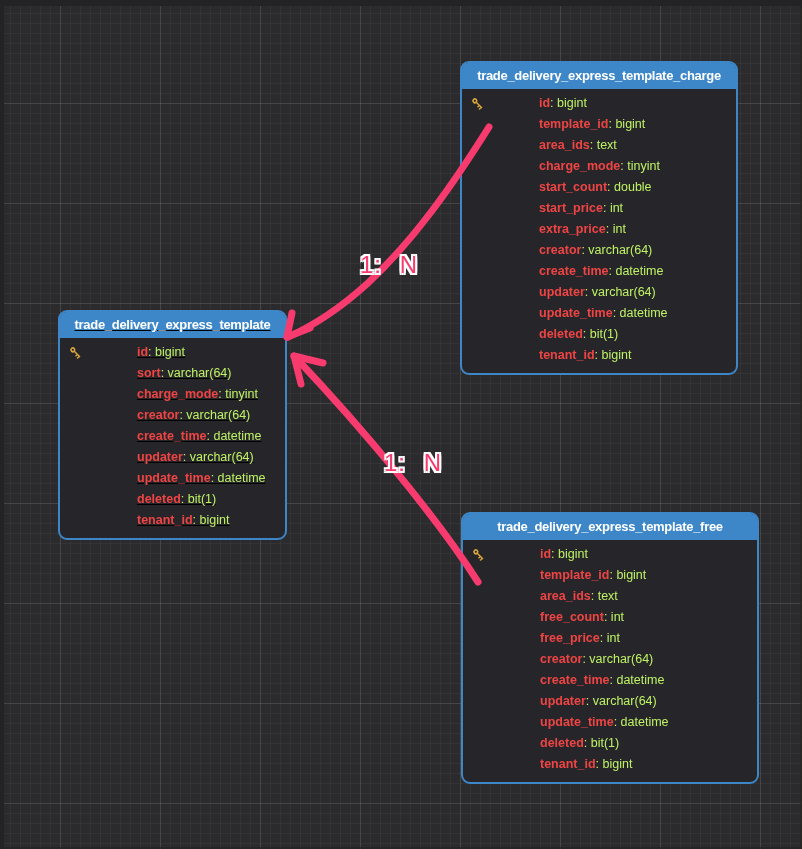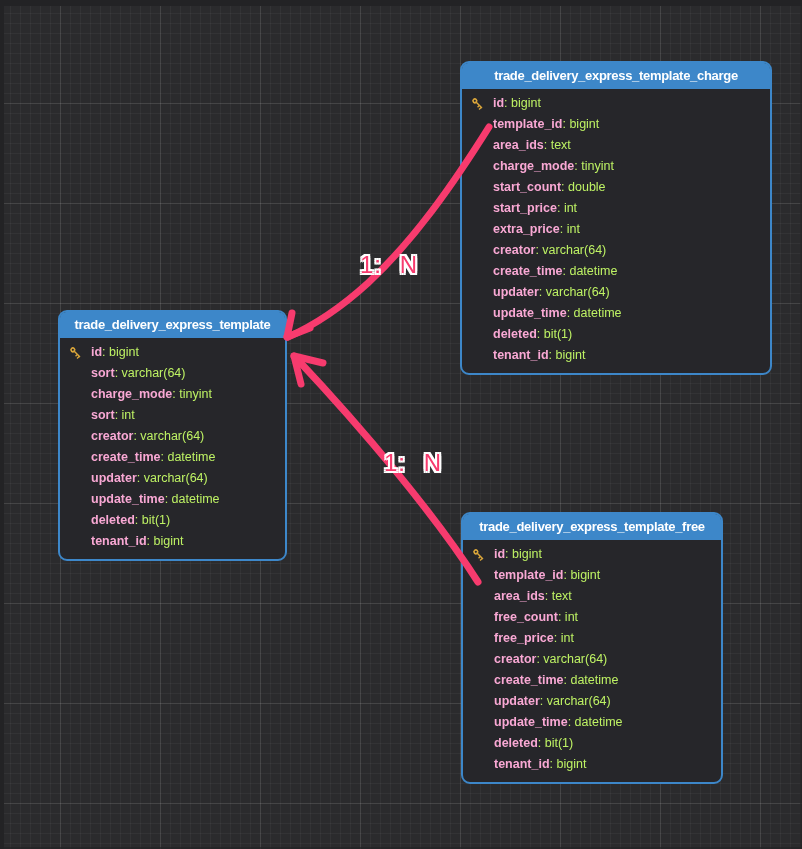--- a/index.html
+++ b/index.html
@@ -18,33 +18,33 @@
   .edge-top{position:absolute;top:0;left:0;width:802px;height:6px;background:#232325;z-index:1;}
   .edge-left{position:absolute;top:0;left:0;width:4px;height:849px;background:#232325;z-index:1;}
   .edge-right{position:absolute;top:0;right:0;width:2px;height:849px;background:#232325;opacity:.7;z-index:1;}
   .edge-bottom{position:absolute;bottom:0;left:0;width:802px;height:2px;background:#232325;opacity:.7;z-index:1;}
 
   .etable{
     position:absolute;box-sizing:border-box;
     background:#26262a;border:2px solid #3d87c9;border-radius:9px;
     z-index:2;
   }
-  .t-template{left:58px;top:310px;width:229px;}
-  .t-charge{left:460px;top:61px;width:312px;}
-  .t-free{left:461px;top:512px;width:262px;}
+  .t-template{left:58px;top:310px;width:229px;text-decoration:underline;}
+  .t-charge{left:460px;top:61px;width:278px;}
+  .t-free{left:461px;top:512px;width:298px;}
   .etable-header{
     background:#3d87c9;color:#ffffff;font-weight:bold;font-size:13px;
     letter-spacing:-0.3px;text-align:center;white-space:nowrap;
     padding:5px 6px 6px;border-radius:6px 6px 0 0;
   }
   .etable-body{padding:4px 0 7px;}
   .frow{position:relative;height:21px;line-height:21px;padding-left:31px;font-size:12.5px;white-space:nowrap;}
   .keywrap{position:absolute;left:8px;top:3px;width:15px;height:15px;}
   .keywrap svg{width:15px;height:15px;transform:rotate(45deg);}
-  .fname{color:#f9a8d4;font-weight:bold;}
+  .fname{color:#ef4444;font-weight:bold;margin-left:46px;}
   .ftype{color:#bef264;}
 
   .arrows{position:absolute;left:0;top:0;z-index:3;pointer-events:none;}
   .ink{fill:none;stroke:#f73b6e;stroke-width:7;stroke-linecap:round;stroke-linejoin:round;}
 
   .rel-label{
     position:absolute;z-index:4;font-size:24px;font-weight:normal;color:#f73b6e;
     letter-spacing:1px;word-spacing:10px;white-space:nowrap;
     text-shadow:-2px -2px 0 #fff,2px -2px 0 #fff,-2px 2px 0 #fff,2px 2px 0 #fff,
                 -2px 0 0 #fff,2px 0 0 #fff,0 -2px 0 #fff,0 2px 0 #fff;
@@ -66,21 +66,20 @@
     <div class="etable-header">trade_delivery_express_template</div>
     <div class="etable-body">
           <div class="frow"><span class="keywrap"><svg viewBox="0 0 16 16">
                 <path fill="#dba63a" fill-rule="evenodd" d="M4 5.2a2.8 2.8 0 1 0 0 5.6a2.8 2.8 0 0 0 0-5.6m0 1.7a1.1 1.1 0 1 1 0 2.2a1.1 1.1 0 0 1 0-2.2"></path>
                 <rect fill="#dba63a" x="6.2" y="7.3" width="8.6" height="1.5"></rect>
                 <rect fill="#dba63a" x="10.2" y="8.2" width="1.4" height="2.6"></rect>
                 <rect fill="#dba63a" x="13" y="8.2" width="1.4" height="3.2"></rect>
               </svg></span><span class="fname">id</span><span class="ftype">: bigint</span></div>
           <div class="frow"><span class="fname">sort</span><span class="ftype">: varchar(64)</span></div>
           <div class="frow"><span class="fname">charge_mode</span><span class="ftype">: tinyint</span></div>
-          <div class="frow"><span class="fname">sort</span><span class="ftype">: int</span></div>
           <div class="frow"><span class="fname">creator</span><span class="ftype">: varchar(64)</span></div>
           <div class="frow"><span class="fname">create_time</span><span class="ftype">: datetime</span></div>
           <div class="frow"><span class="fname">updater</span><span class="ftype">: varchar(64)</span></div>
           <div class="frow"><span class="fname">update_time</span><span class="ftype">: datetime</span></div>
           <div class="frow"><span class="fname">deleted</span><span class="ftype">: bit(1)</span></div>
           <div class="frow"><span class="fname">tenant_id</span><span class="ftype">: bigint</span></div>
         </div>
   </div>
       <div class="etable t-charge">
     <div class="etable-header">trade_delivery_express_template_charge</div>

